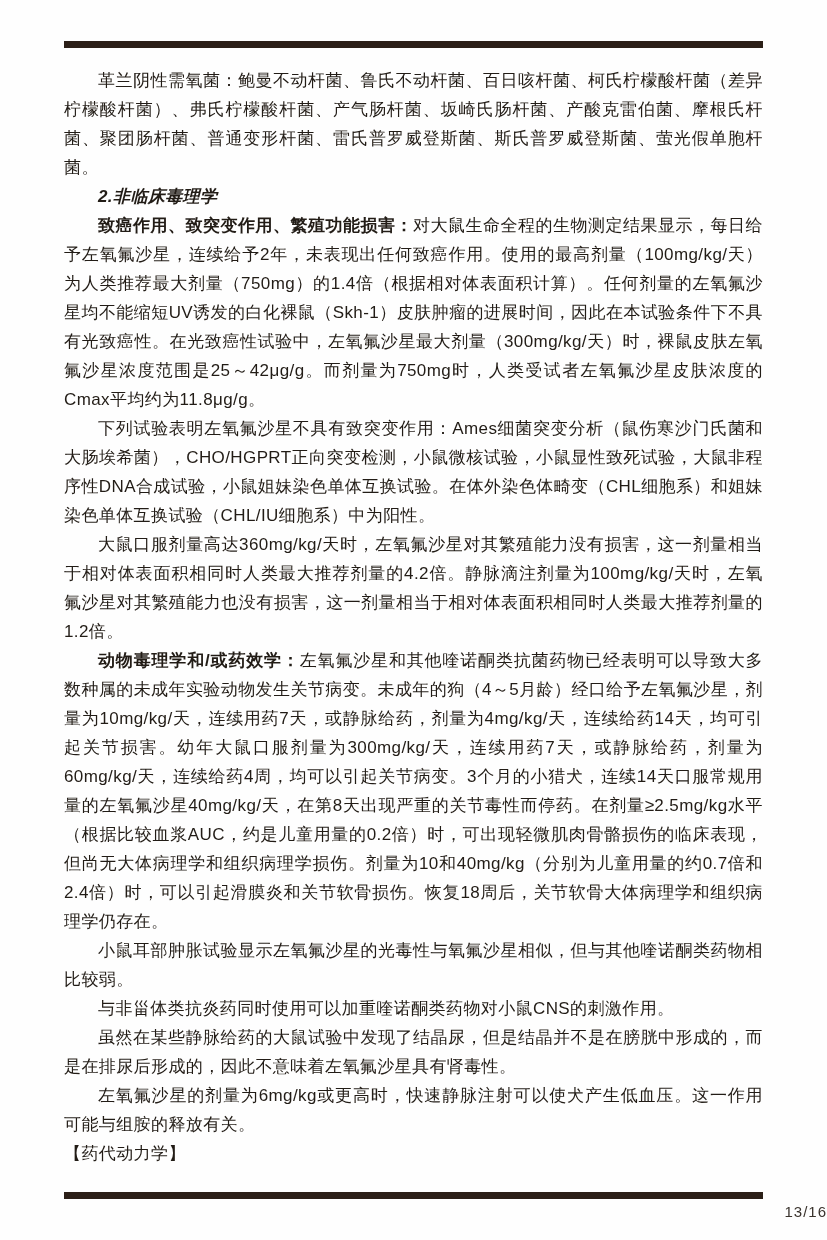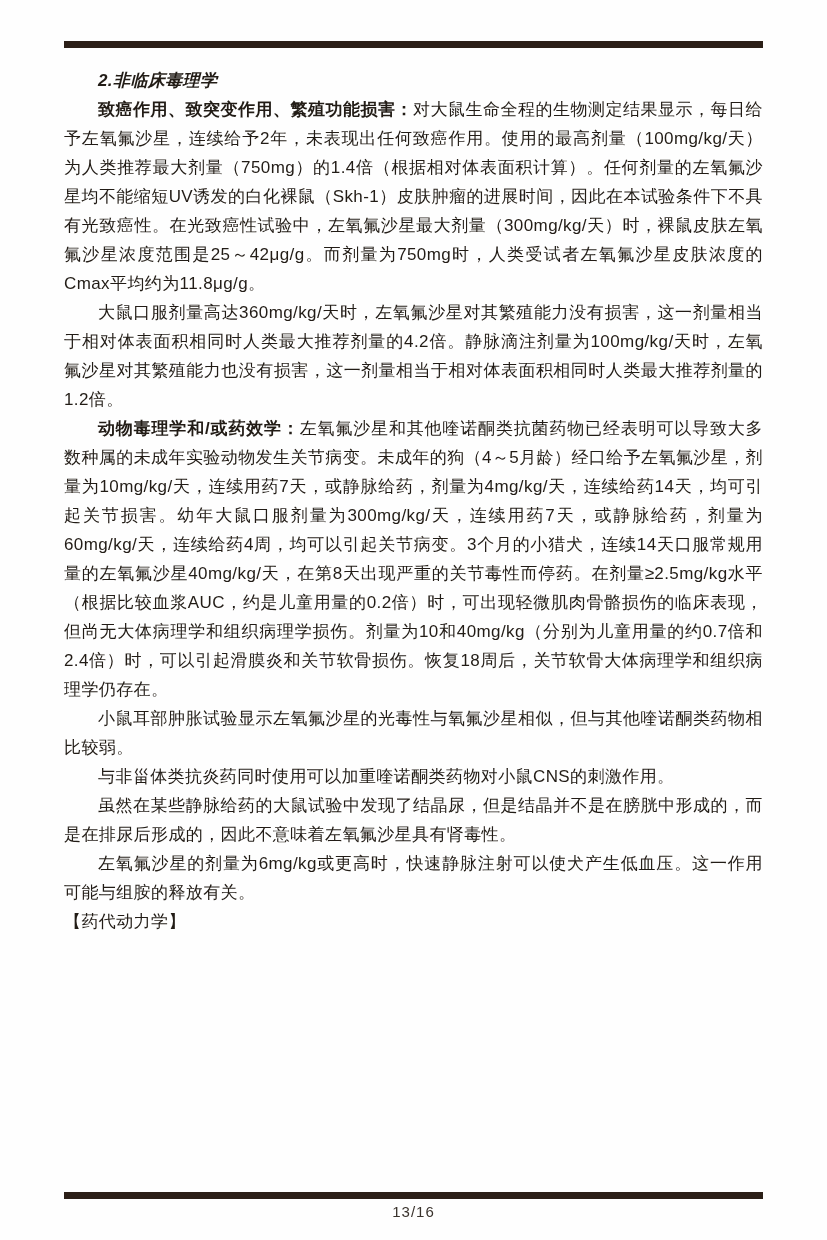--- a/index.html
+++ b/index.html
@@ -46,36 +46,38 @@
     margin: 0;
   }
   .para.heading { font-weight: bold; font-style: italic; }
   .para.section { text-indent: 0; }
   .lead { font-weight: bold; }
   .footer {
     position: absolute;
     top: 1201px;
     left: 0;
     width: 827px;
-    text-align: center;
+    text-align: right;
     font-size: 15px;
     line-height: 22px;
     color: var(--footer-ink);
     letter-spacing: 1px;
   }
 </style>
 </head>
 <body>
 
 <div class="page">
   <div class="rule rule-top"></div>
 
   <div class="content">
+      <p class="para">革兰阴性需氧菌：鲍曼不动杆菌、鲁氏不动杆菌、百日咳杆菌、柯氏柠檬酸杆菌（差异柠檬酸杆菌）、弗氏柠檬酸杆菌、产气肠杆菌、坂崎氏肠杆菌、产酸克雷伯菌、摩根氏杆菌、聚团肠杆菌、普通变形杆菌、雷氏普罗威登斯菌、斯氏普罗威登斯菌、萤光假单胞杆菌。</p>
       <p class="para heading">2.非临床毒理学</p>
       <p class="para"><span class="lead">致癌作用、致突变作用、繁殖功能损害：</span>对大鼠生命全程的生物测定结果显示，每日给予左氧氟沙星，连续给予2年，未表现出任何致癌作用。使用的最高剂量（100mg/kg/天）为人类推荐最大剂量（750mg）的1.4倍（根据相对体表面积计算）。任何剂量的左氧氟沙星均不能缩短UV诱发的白化裸鼠（Skh-1）皮肤肿瘤的进展时间，因此在本试验条件下不具有光致癌性。在光致癌性试验中，左氧氟沙星最大剂量（300mg/kg/天）时，裸鼠皮肤左氧氟沙星浓度范围是25～42μg/g。而剂量为750mg时，人类受试者左氧氟沙星皮肤浓度的Cmax平均约为11.8μg/g。</p>
+      <p class="para">下列试验表明左氧氟沙星不具有致突变作用：Ames细菌突变分析（鼠伤寒沙门氏菌和大肠埃希菌），CHO/HGPRT正向突变检测，小鼠微核试验，小鼠显性致死试验，大鼠非程序性DNA合成试验，小鼠姐妹染色单体互换试验。在体外染色体畸变（CHL细胞系）和姐妹染色单体互换试验（CHL/IU细胞系）中为阳性。</p>
       <p class="para">大鼠口服剂量高达360mg/kg/天时，左氧氟沙星对其繁殖能力没有损害，这一剂量相当于相对体表面积相同时人类最大推荐剂量的4.2倍。静脉滴注剂量为100mg/kg/天时，左氧氟沙星对其繁殖能力也没有损害，这一剂量相当于相对体表面积相同时人类最大推荐剂量的1.2倍。</p>
       <p class="para"><span class="lead">动物毒理学和/或药效学：</span>左氧氟沙星和其他喹诺酮类抗菌药物已经表明可以导致大多数种属的未成年实验动物发生关节病变。未成年的狗（4～5月龄）经口给予左氧氟沙星，剂量为10mg/kg/天，连续用药7天，或静脉给药，剂量为4mg/kg/天，连续给药14天，均可引起关节损害。幼年大鼠口服剂量为300mg/kg/天，连续用药7天，或静脉给药，剂量为60mg/kg/天，连续给药4周，均可以引起关节病变。3个月的小猎犬，连续14天口服常规用量的左氧氟沙星40mg/kg/天，在第8天出现严重的关节毒性而停药。在剂量≥2.5mg/kg水平（根据比较血浆AUC，约是儿童用量的0.2倍）时，可出现轻微肌肉骨骼损伤的临床表现，但尚无大体病理学和组织病理学损伤。剂量为10和40mg/kg（分别为儿童用量的约0.7倍和2.4倍）时，可以引起滑膜炎和关节软骨损伤。恢复18周后，关节软骨大体病理学和组织病理学仍存在。</p>
       <p class="para">小鼠耳部肿胀试验显示左氧氟沙星的光毒性与氧氟沙星相似，但与其他喹诺酮类药物相比较弱。</p>
       <p class="para">与非甾体类抗炎药同时使用可以加重喹诺酮类药物对小鼠CNS的刺激作用。</p>
       <p class="para">虽然在某些静脉给药的大鼠试验中发现了结晶尿，但是结晶并不是在膀胱中形成的，而是在排尿后形成的，因此不意味着左氧氟沙星具有肾毒性。</p>
       <p class="para">左氧氟沙星的剂量为6mg/kg或更高时，快速静脉注射可以使犬产生低血压。这一作用可能与组胺的释放有关。</p>
       <p class="para section">【药代动力学】</p>
     </div>
 
   <div class="rule rule-bottom"></div>

